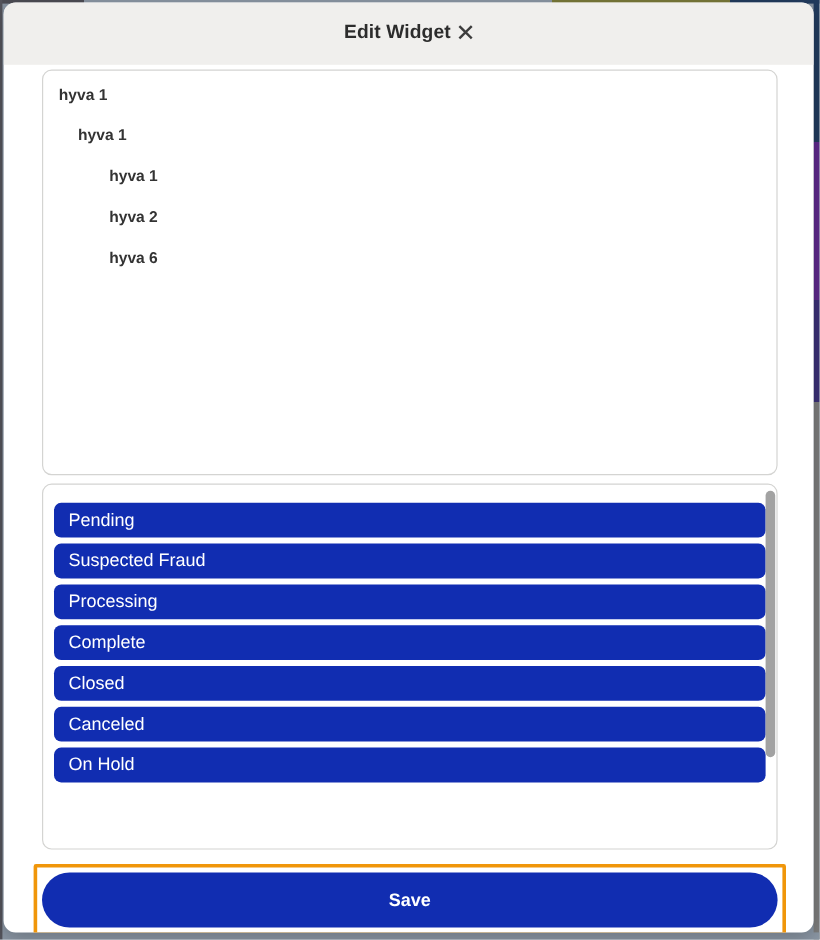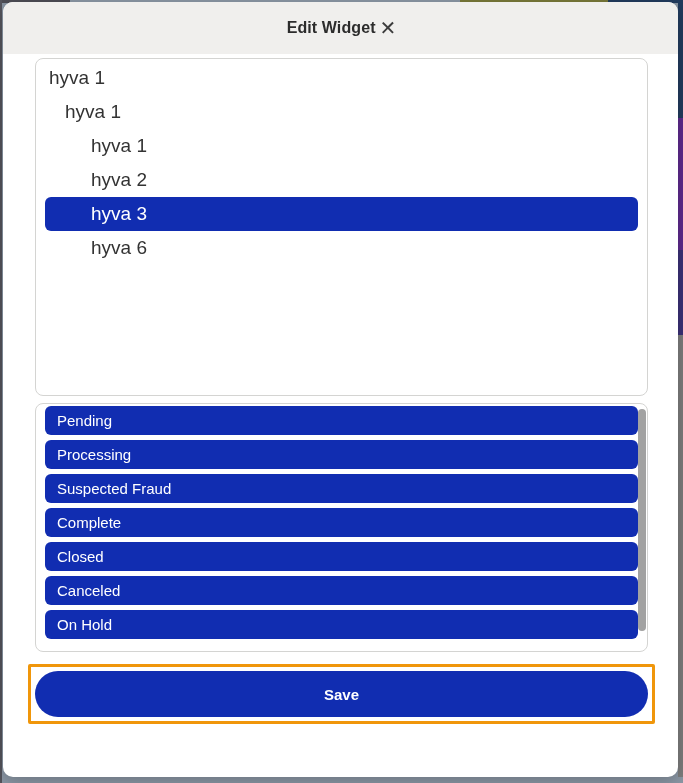--- a/index.html
+++ b/index.html
@@ -59,42 +59,43 @@
     background:#fff;
     overflow:hidden;
   }
   .tree-listbox{
     height:338px;
     padding:2px 9px;
   }
   .tree-option{
     height:34px;
     display:flex; align-items:center;
-    font-size:19px; color:#333;
+    font-size:13px; color:#333;
     cursor:default;
+    font-weight:bold;
   }
   .tree-option.lvl0{ padding-left:4px; }
   .tree-option.lvl1{ padding-left:20px; }
   .tree-option.lvl2{ padding-left:46px; }
   .tree-option.selected{
     background:var(--primary-blue,#112db1);
     color:#fff;
     border-radius:6px;
   }
 
   .field-label{
     margin:25px 0 0 -2px;
     font-size:15px; line-height:16px;
     color:#4d4d4d;
   }
 
   .statuses-listbox{
     margin-top:7px;
-    height:249px;
-    padding:2px 9px;
+    height:305px;
+    padding:15px 9px;
     position:relative;
   }
   .status-option{
     height:29px;
     margin-bottom:5px;
     display:flex; align-items:center;
     padding-left:12px;
     background:var(--primary-blue,#112db1);
     color:#fff;
     font-size:15px;
@@ -142,29 +143,28 @@
       <span>✕</span>
     </button>
   </div>
   <div class="modal-body">
 
     <div class="listbox tree-listbox" id="tree-listbox">
         <div class="tree-option lvl0">hyva 1</div>
         <div class="tree-option lvl1">hyva 1</div>
         <div class="tree-option lvl2">hyva 1</div>
         <div class="tree-option lvl2">hyva 2</div>
-        <div class="tree-option lvl2 selected">hyva 3</div>
         <div class="tree-option lvl2">hyva 6</div>
       </div>
 
 
     <div class="listbox statuses-listbox" id="statuses-listbox">
       <div class="status-option selected">Pending</div>
+        <div class="status-option selected">Suspected Fraud</div>
         <div class="status-option selected">Processing</div>
-        <div class="status-option selected">Suspected Fraud</div>
         <div class="status-option selected">Complete</div>
         <div class="status-option selected">Closed</div>
         <div class="status-option selected">Canceled</div>
         <div class="status-option selected">On Hold</div>
         <div class="scroll-thumb"></div>
     </div>
 
     <div class="save-wrap">
       <button class="save-button">Save</button>
     </div>

